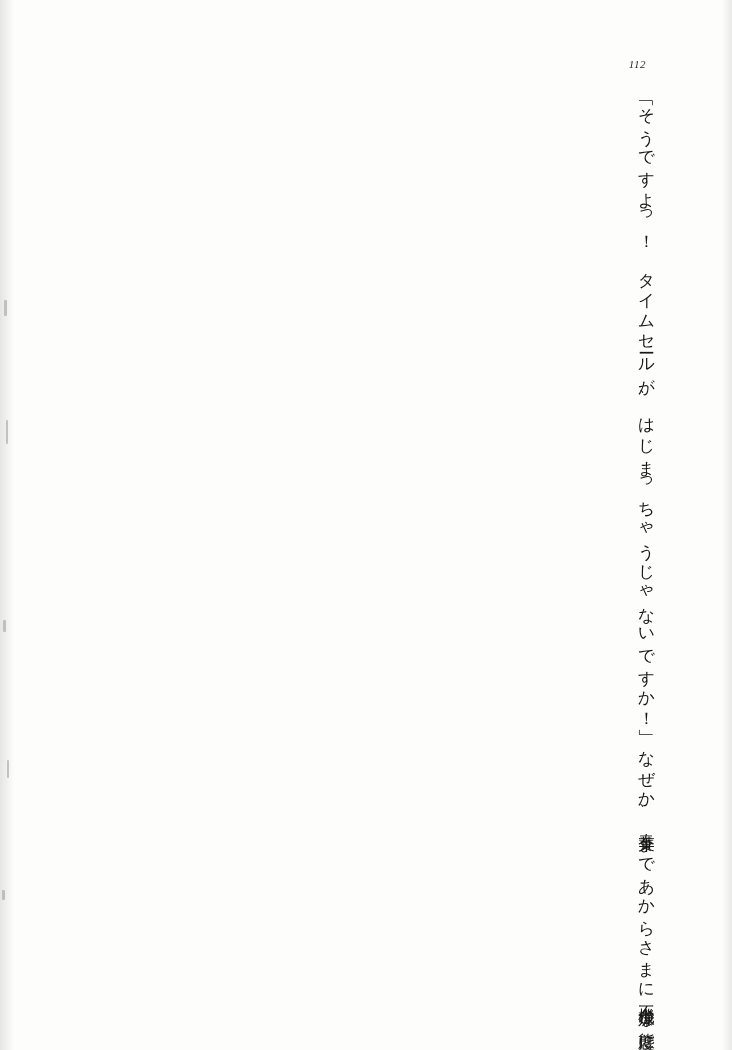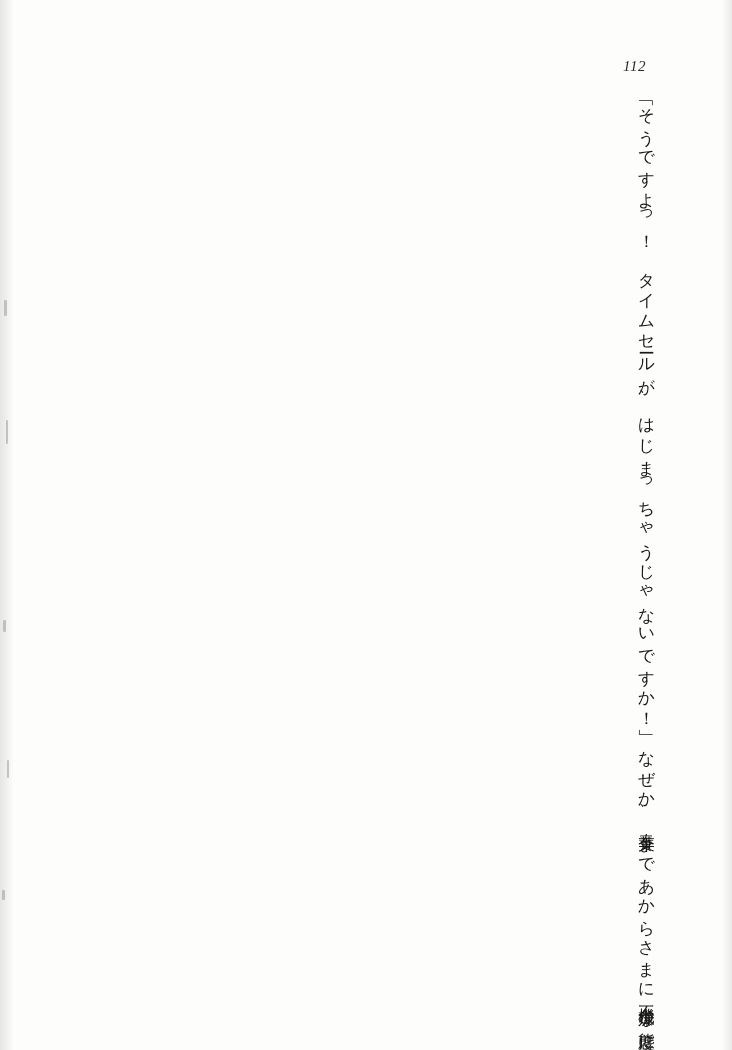--- a/index.html
+++ b/index.html
@@ -51,21 +51,21 @@
     border-radius: 1px;
   }
 
   
   .page-number {
     position: absolute;
     top: 58px;
     right: 86px;
     font-family: "Liberation Serif", "DejaVu Serif", serif;
     font-style: italic;
-    font-size: 15px;
+    font-size: 11px;
     letter-spacing: 0.5px;
     color: #2b2b2b;
   }
 
   
   .text-block {
     position: absolute;
     top: 95px;
     right: 78px;
     height: 800px;

